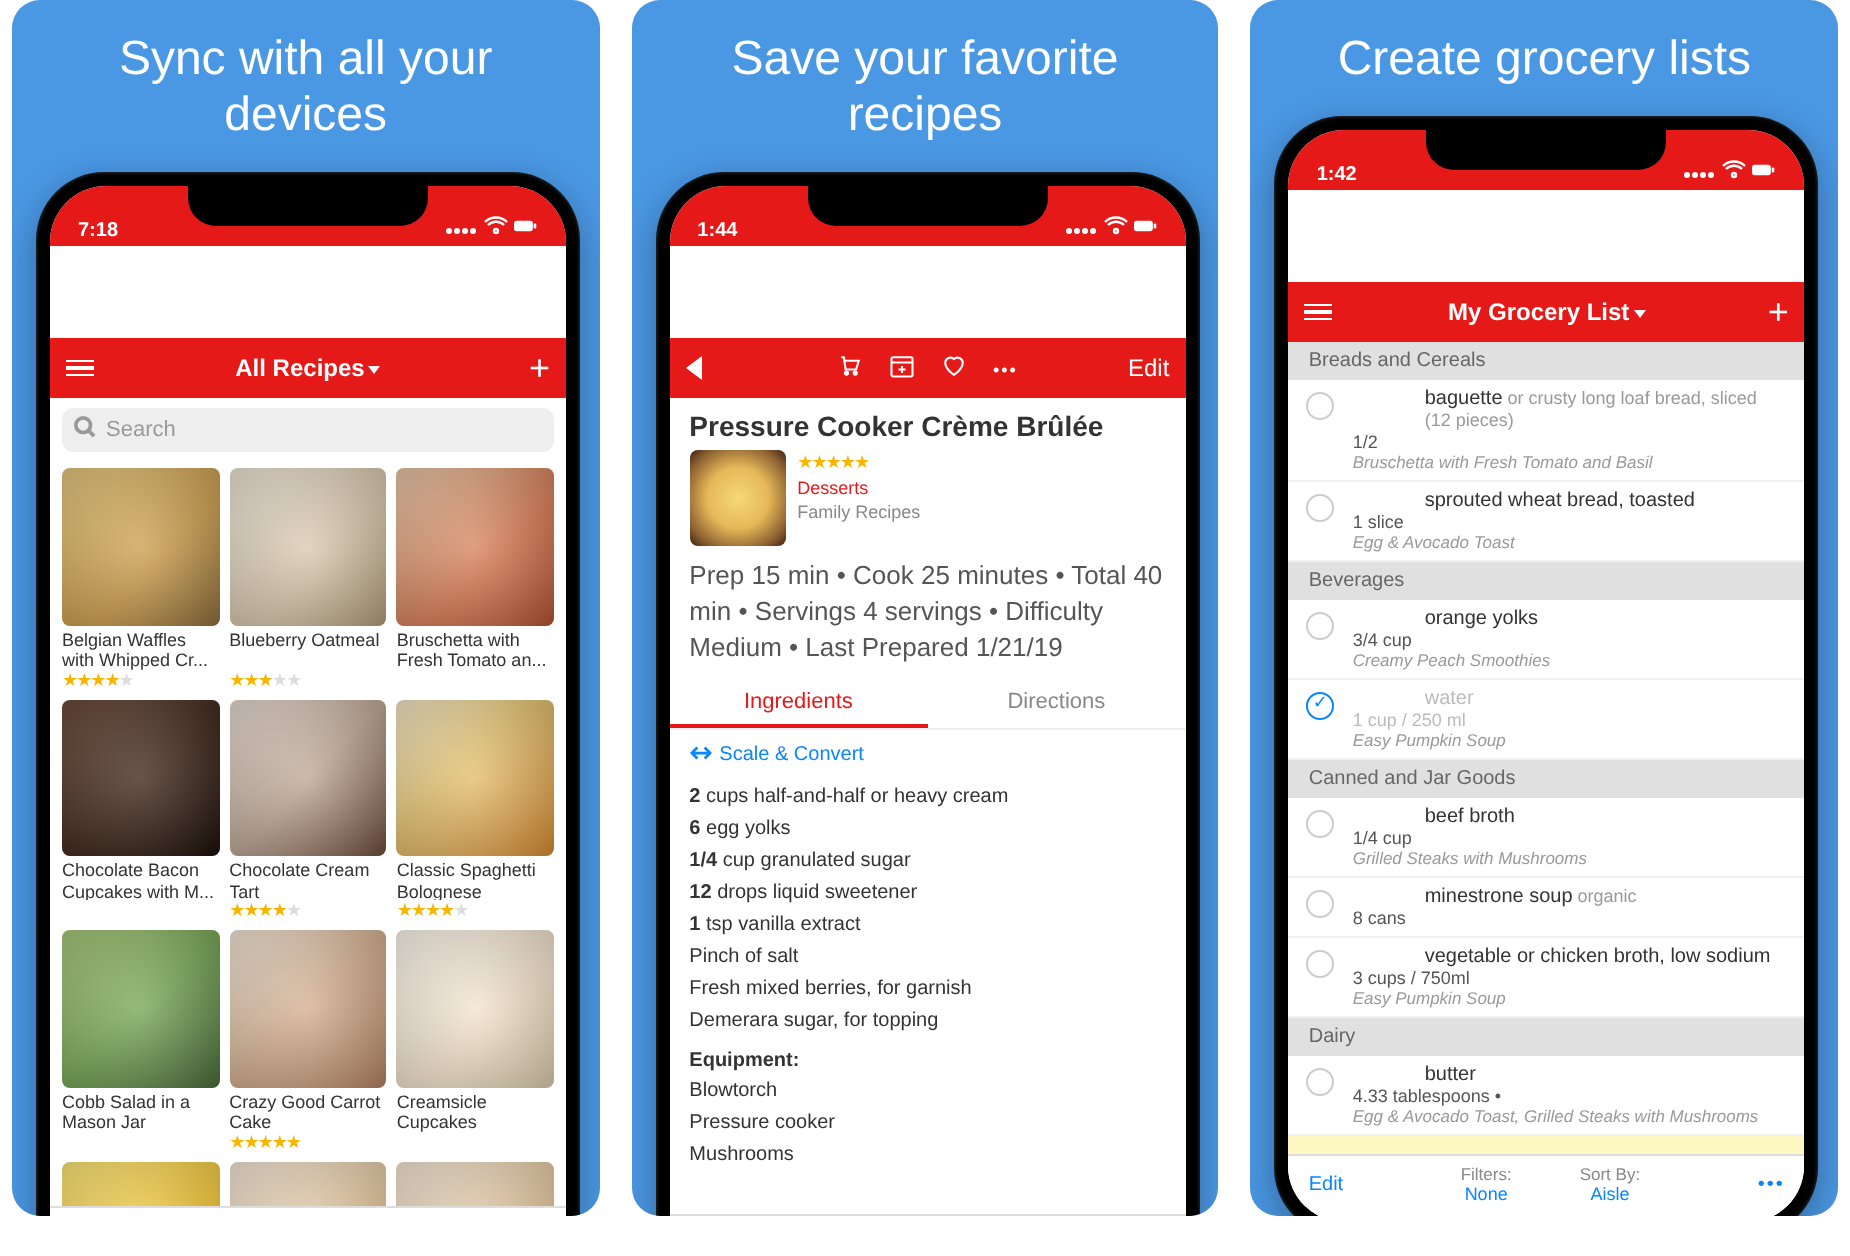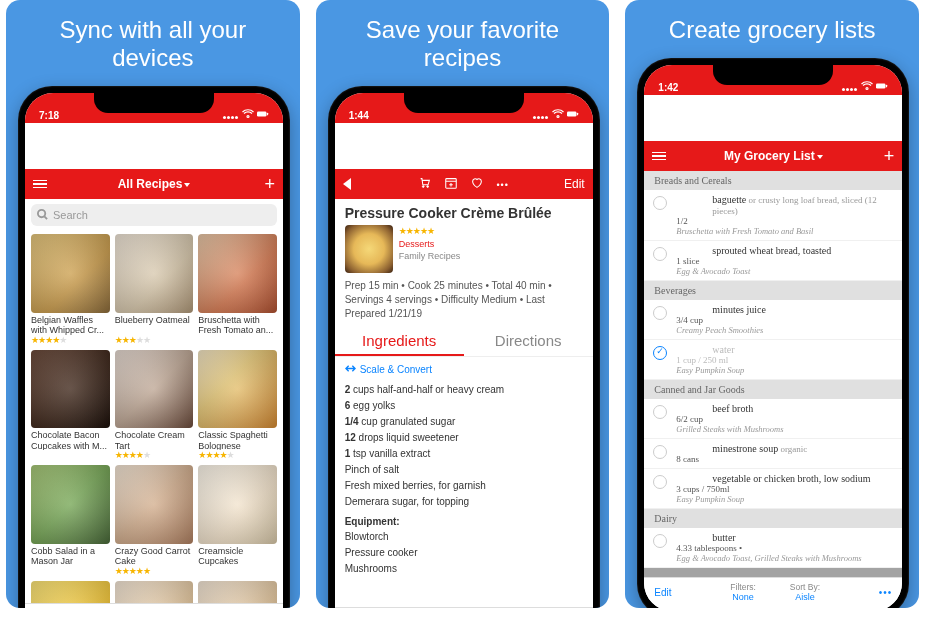--- a/index.html
+++ b/index.html
@@ -97,38 +97,38 @@
   .list-icon span { width:12px; height:1.5px; background:#0a84ff; }
 
   
   .scr2-body { padding:6px 10px 0 10px; font-size:10px; color:#333; flex:1; overflow:hidden; display:flex; flex-direction:column; }
   .recipe-title { font-size:14px; font-weight:600; margin-bottom:4px; }
   .recipe-head { display:flex; gap:6px; margin-bottom:6px; }
   .recipe-img { width:48px; height:48px; border-radius:4px; background:radial-gradient(circle at 50% 50%,#f5d878 0%,#e6b858 45%,#8b6030 80%,#3a2010 100%); flex-shrink:0; }
   .recipe-meta { font-size:9px; line-height:1.4; }
   .meta-cat { color:#e61919; }
   .link-grey { color:#888; }
-  .desc-line { font-size:10px; color:#555; line-height:1.4; margin-bottom:6px; }
+  .desc-line { font-size:13px; color:#555; line-height:1.4; margin-bottom:6px; }
   .tabs { display:flex; border-bottom:1px solid #eee; margin:0 -10px; }
-  .tab { flex:1; text-align:center; padding:5px 0; font-size:15px; color:#888; }
+  .tab { flex:1; text-align:center; padding:5px 0; font-size:11px; color:#888; }
   .tab.active { color:#e61919; border-bottom:2px solid #e61919; }
   .scale-row { color:#0a84ff; font-size:10px; display:flex; align-items:center; gap:4px; padding:6px 0; }
   .scale-icon svg { width:11px;height:11px;stroke:#0a84ff;fill:none;stroke-width:1.5; }
   .ing-list { font-size:10px; line-height:1.6; color:#333; }
   .ing-list div b { font-weight:600; }
   .eq-title { font-weight:600; margin-top:6px; margin-bottom:2px; }
   .btm2 { border-top:1px solid #ddd; padding:5px 8px 8px 8px; font-size:10px; display:flex; align-items:center; gap:6px; }
   .pin-icon svg { width:12px;height:12px; stroke:#0a84ff; fill:none; stroke-width:1.5; }
   .count2 { color:#0a84ff; font-size:10px; }
   .pill { flex:1; background:#eee; border-radius:4px; height:18px; display:flex; align-items:center; padding:0 6px; color:#888; font-size:9px; max-width:100px; overflow:hidden; white-space:nowrap; }
   .timer { margin-left:auto; display:flex; align-items:center; gap:3px; color:#0a84ff; font-size:10px; }
   .timer-icon svg { width:11px;height:11px;stroke:#0a84ff;fill:none;stroke-width:1.5; }
 
   
-  .scr3-body { flex:1; overflow:hidden; font-size:10px; background:#a3a3a3;font-family:Liberation Serif, serif; }
+  .scr3-body { flex:1; overflow:hidden; font-size:10px; background:#fef9c3; }
   .sec-hdr { background:#e0e0e0; color:#666; font-size:10px; padding:4px 10px; }
   .li-row { background:#fff; padding:4px 10px 4px 32px; border-bottom:1px solid #f0f0f0; position:relative; }
   .li-circ { position:absolute; left:9px; top:6px; width:14px; height:14px; border:1.2px solid #ccc; border-radius:50%; }
   .li-circ.checked { border-color:#0a84ff; }
   .li-circ.checked::after { content:'✓'; color:#0a84ff; font-size:9px; position:absolute; left:2px; top:-1px; }
   .li-name { color:#333; font-size:10px;padding-left:36px; }
   .li-name .mod { color:#999; font-size:9px; }
   .li-qty { color:#555; font-size:9px; }
   .li-src { color:#999; font-size:8.5px; font-style:italic; }
   .li-row.done .li-name, .li-row.done .li-qty { color:#bbb; }
@@ -388,35 +388,35 @@
             </div>
             <div class="li-row">
               <span class="li-circ"></span>
               <div class="li-name">sprouted wheat bread, toasted</div>
               <div class="li-qty">1 slice</div>
               <div class="li-src">Egg &amp; Avocado Toast</div>
             </div>
             <div class="sec-hdr">Beverages</div>
             <div class="li-row">
               <span class="li-circ"></span>
-              <div class="li-name">minutes juice</div>
+              <div class="li-name">orange yolks</div>
               <div class="li-qty">3/4 cup</div>
               <div class="li-src">Creamy Peach Smoothies</div>
             </div>
             <div class="li-row done">
               <span class="li-circ checked"></span>
               <div class="li-name">water</div>
               <div class="li-qty">1 cup / 250 ml</div>
               <div class="li-src">Easy Pumpkin Soup</div>
             </div>
             <div class="sec-hdr">Canned and Jar Goods</div>
             <div class="li-row">
               <span class="li-circ"></span>
               <div class="li-name">beef broth</div>
-              <div class="li-qty">6/2 cup</div>
+              <div class="li-qty">1/4 cup</div>
               <div class="li-src">Grilled Steaks with Mushrooms</div>
             </div>
             <div class="li-row">
               <span class="li-circ"></span>
               <div class="li-name">minestrone soup<span class="mod"> organic</span></div>
               <div class="li-qty">8 cans</div>
             </div>
             <div class="li-row">
               <span class="li-circ"></span>
               <div class="li-name">vegetable or chicken broth, low sodium</div>

